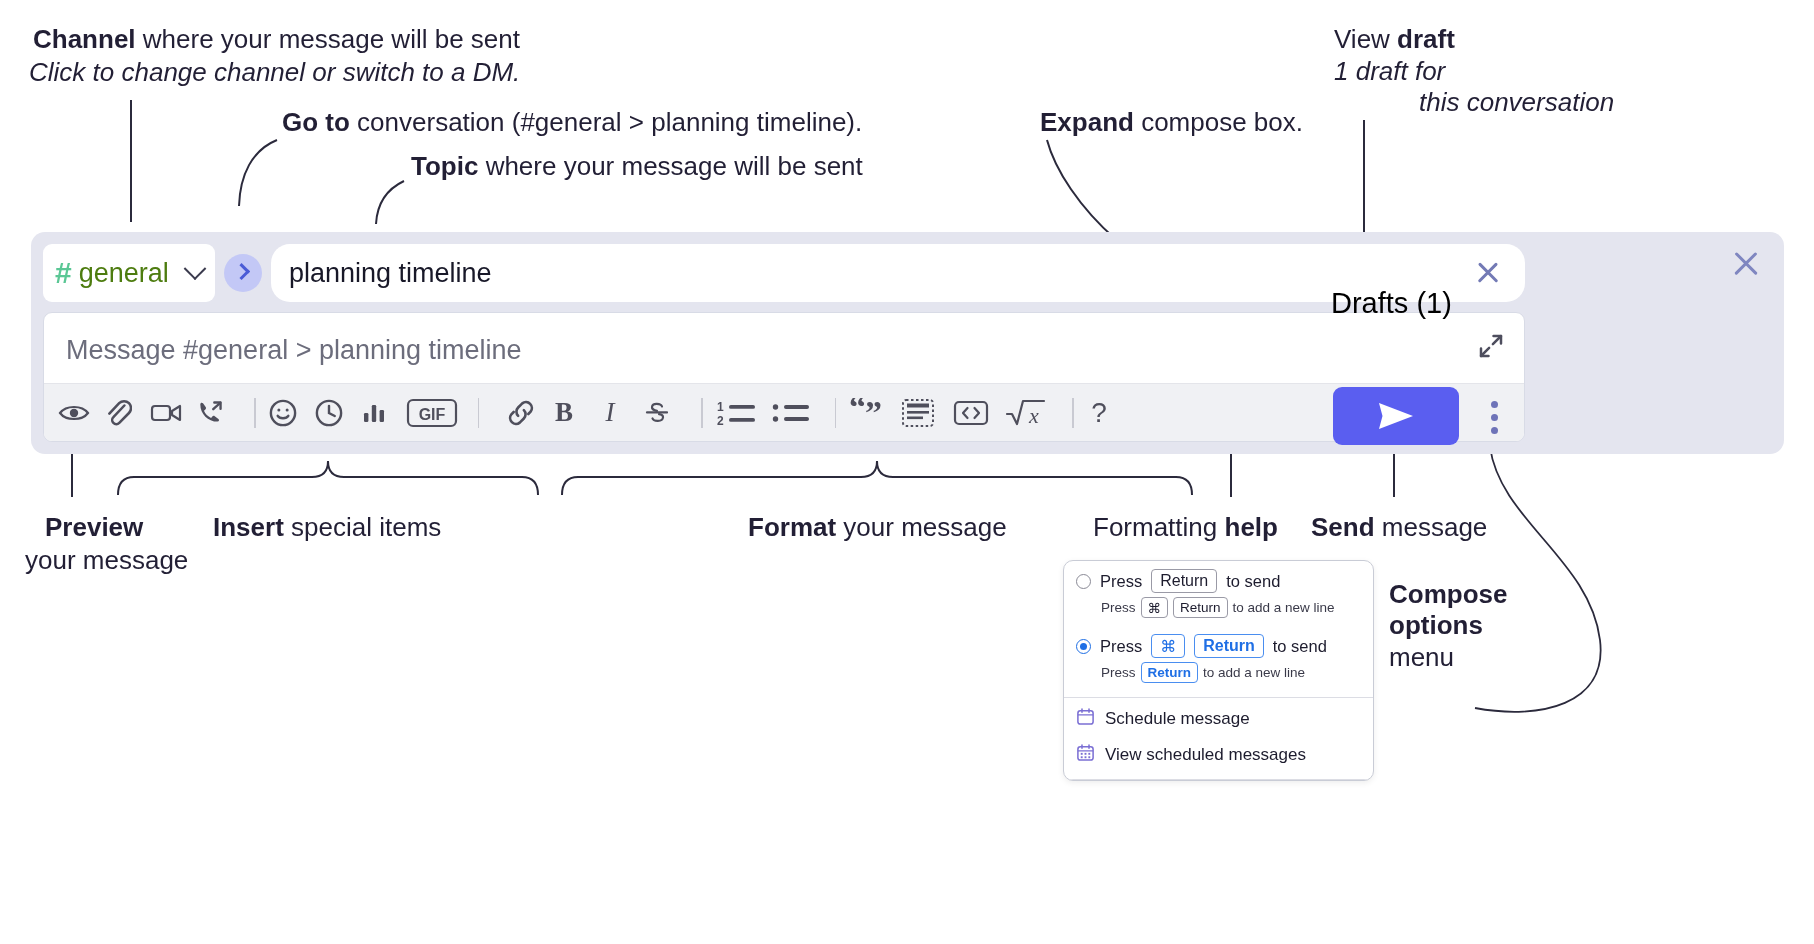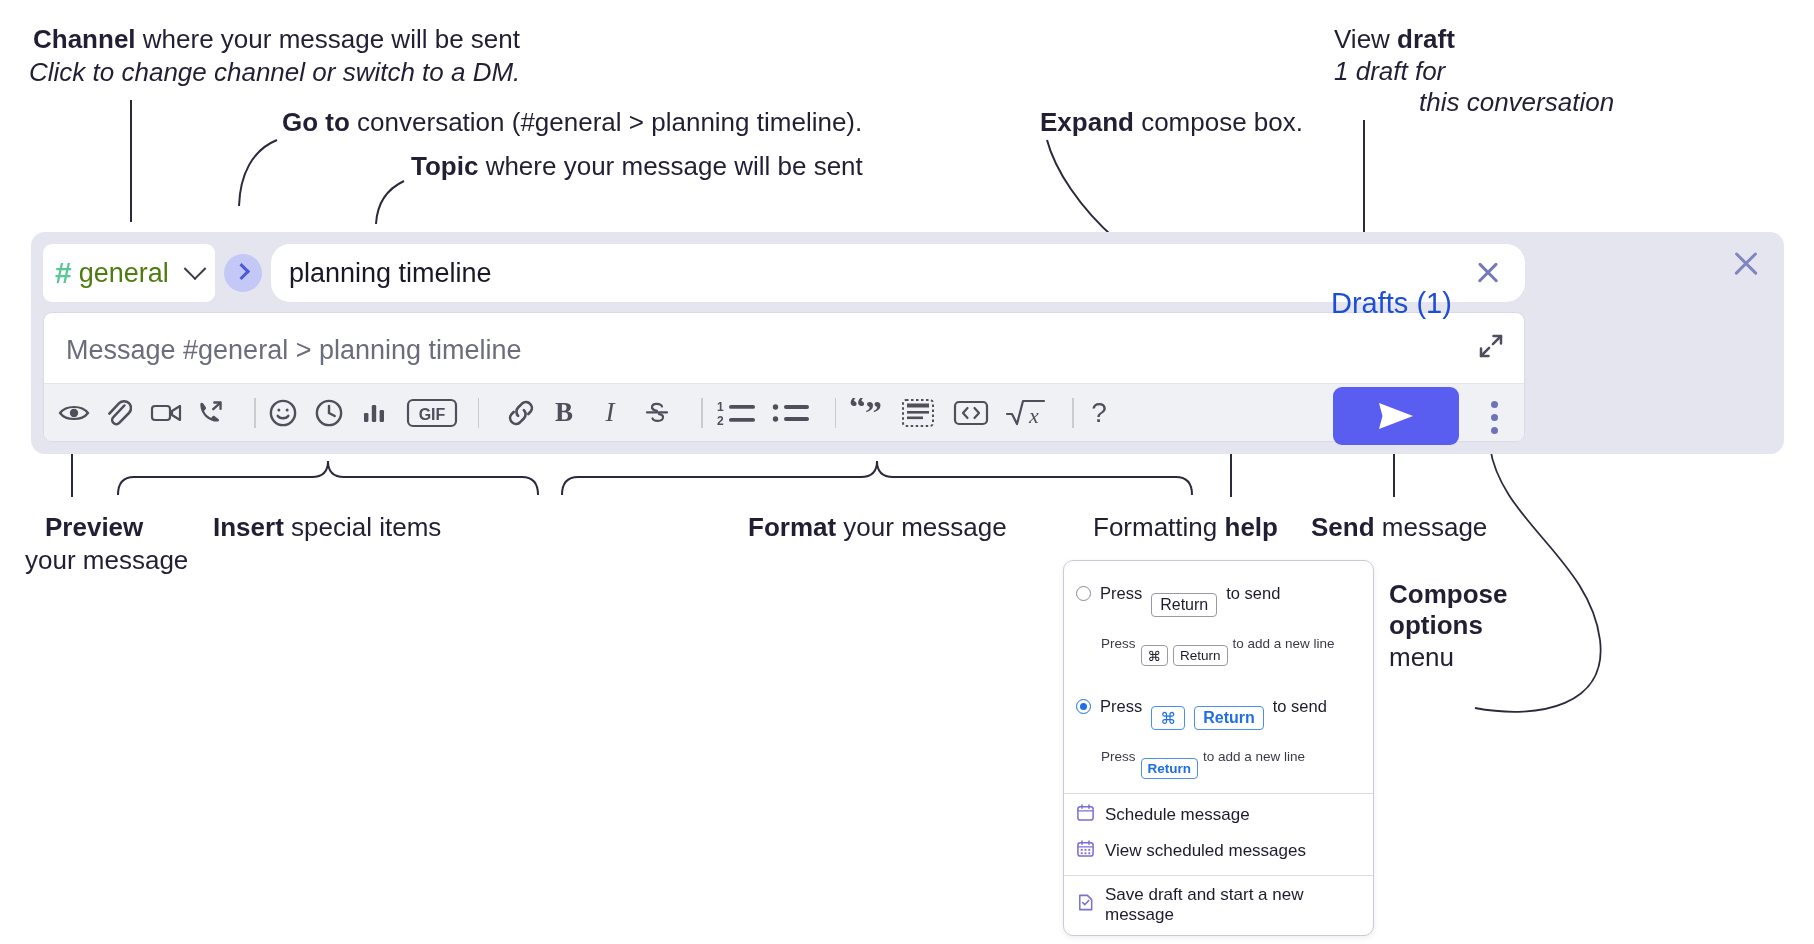--- a/index.html
+++ b/index.html
@@ -178,21 +178,21 @@
     left: 1px; top: 14px; width: 30px; height: 3.4px;
     background: #7f86c0; border-radius: 2px;
   }
   #panel-close:before { transform: rotate(45deg); }
   #panel-close:after  { transform: rotate(-45deg); }
 
   #drafts-link {
     position: absolute;
     left: 1300px; top: 55px;
     font-size: 29px;
-    color: #1d4ed8;
+    color: #000000;
     cursor: pointer;
     white-space: nowrap;
   }
   #send-button {
     position: absolute;
     left: 1302px; top: 155px;
     width: 126px; height: 58px;
     background: #5a5ef0;
     border-radius: 9px;
     display: flex; align-items: center; justify-content: center;
@@ -252,21 +252,20 @@
   .key {
     display: inline-flex; align-items: center; justify-content: center;
     border: 1px solid #9a9aa6;
     border-radius: 4px;
     padding: 0 6px;
     min-width: 22px;
     height: 21px;
     font-size: 13.5px;
     color: #1d1c2e;
     background: #fff;
-    margin-top: 24px;
   }
   .key.big { height: 24px; font-size: 16px; padding: 0 8px; }
   .key.blue { border-color: #4a8ef0; color: #1f6fe5; font-weight: 700; }
   .key.blue.thin { font-weight: 400; }
   .menu-divider { height: 1px; background: #dcdde4; margin: 6px 0 0 0; }
   .menu-item {
     display: flex; align-items: center;
     gap: 10px;
     padding: 6px 12px;
     cursor: pointer;
@@ -640,22 +639,13 @@
             <rect x="9" y="14" width="2" height="2"></rect>
             <rect x="13" y="14" width="2" height="2"></rect>
         </g>
       </svg>
     </span>
     <span>View scheduled messages</span>
   </div>
 
   <div class="menu-divider"></div>
 
-  <div class="menu-item" style="padding-top:9px; padding-bottom:10px">
-    <span>
-      <svg width="19" height="19" viewBox="0 0 20 20" fill="none" stroke="#7b6fd4" stroke-width="1.6" stroke-linecap="round" stroke-linejoin="round">
-        <path d="M4 2.5 L12 2.5 L16.5 7 L16.5 17.5 L4 17.5 Z"></path>
-        <path d="M7 10 L9.2 12.4 L13.4 7.8"></path>
-      </svg>
-    </span>
-    <span>Save draft and start a new message</span>
-  </div>
 </div>
 
 </body></html>

